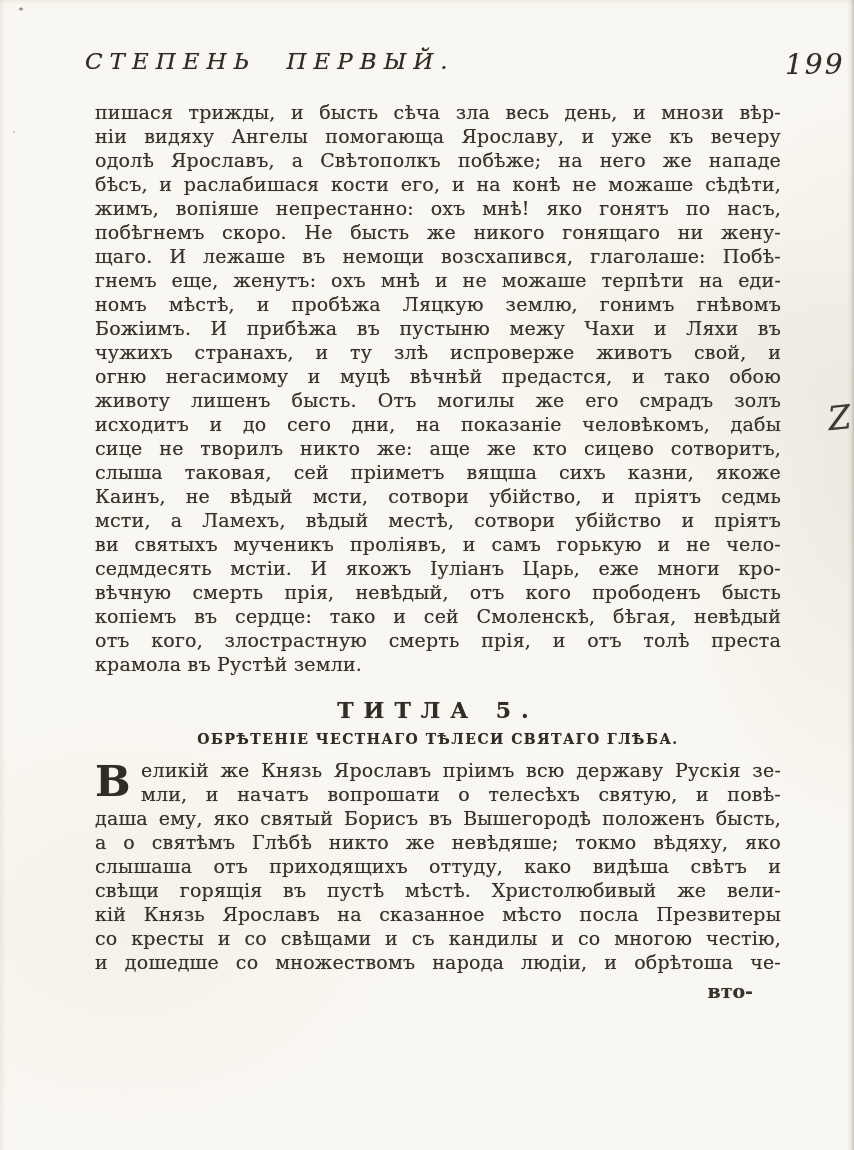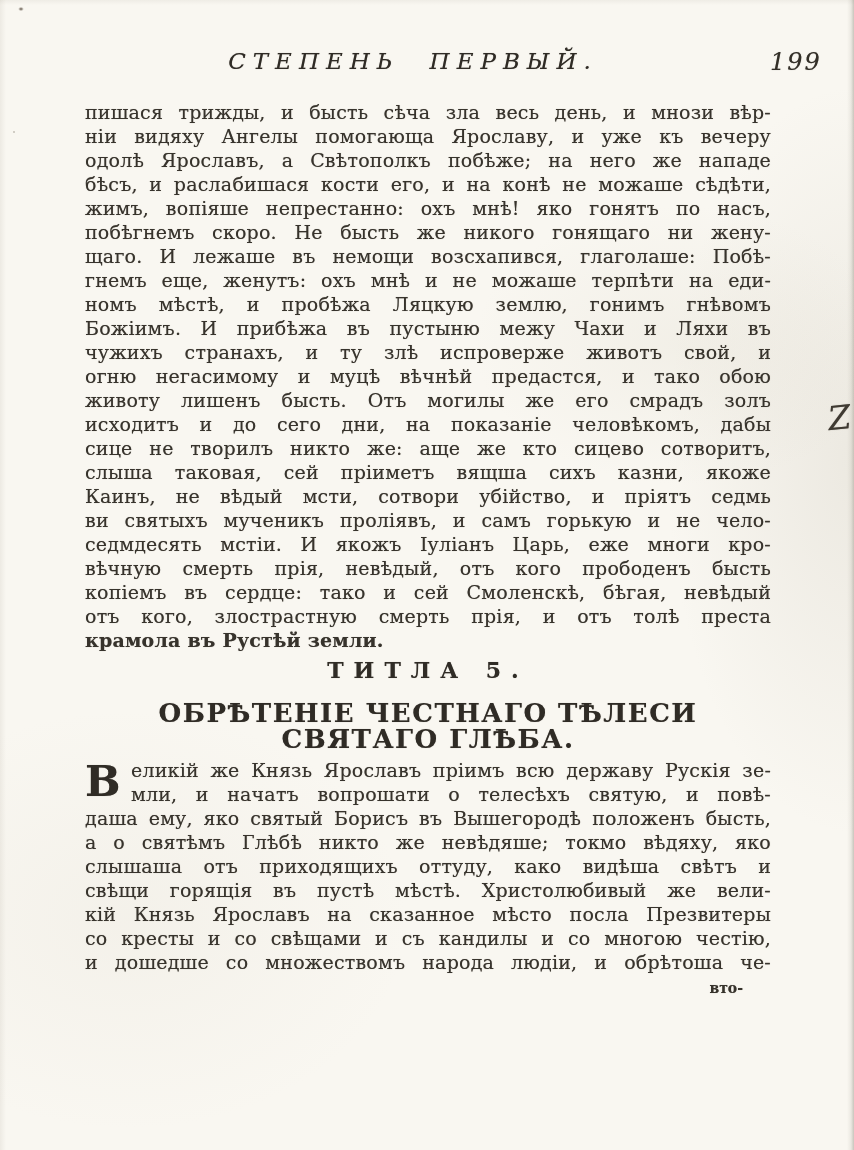--- a/index.html
+++ b/index.html
@@ -20,85 +20,84 @@
       radial-gradient(ellipse 300px 200px at 80% 30%, rgba(214,208,192,0.20), transparent 70%),
       radial-gradient(ellipse 400px 300px at 15% 80%, rgba(216,210,196,0.16), transparent 70%),
       radial-gradient(ellipse 250px 500px at 100% 40%, rgba(190,183,168,0.22), transparent 75%),
       linear-gradient(to left, rgba(110,102,88,0.35) 0px, rgba(110,102,88,0.10) 3px, transparent 7px),
       linear-gradient(to right, rgba(150,142,128,0.12) 0px, transparent 6px),
       linear-gradient(to bottom, rgba(150,142,128,0.10) 0px, transparent 5px);
   }
   .ink { text-shadow: 0 0 0.7px rgba(55,50,42,0.55); }
 
   .header {
-    position:absolute; top:48px; left:70px; width:686px;
-    text-align:center;
+    position:absolute; top:48px; left:85px; width:686px;
   }
   .running-title {
     font-style:italic;
     font-size:23px;
     letter-spacing:7px;
     word-spacing:16px;
     color:#2f2b25;
     white-space:nowrap;
   }
   .page-number {
     position:absolute; top:0px; left:700px;
-    font-size:24px; font-style:italic; letter-spacing:2px;
+    font-size:28px; font-style:italic; letter-spacing:2px;
     color:#332f28;
   }
 
   .textblock {
-    position:absolute; left:85px; top:100px; width:686px;
+    position:absolute; left:95px; top:100px; width:686px;
   }
   .para {
     font-size:19px;
     line-height:24px;
     letter-spacing:0.2px;
     color:#37332c;
   }
   .tline {
     text-align:justify;
     text-align-last:justify;
   }
-  .para1 .tline:last-child { text-align-last:left;font-weight:bold; }
+  .para1 .tline:last-child { text-align-last:left; }
 
   .section-title {
-    margin-top:4px;
+    margin-top:20px;
     text-align:center;
     font-size:22px;
     line-height:28px;
     font-weight:bold;
     letter-spacing:10px;
     color:#302c26;
   }
   .section-subtitle {
-    margin-top:16px;
+    margin-top:2px;
     text-align:center;
-    font-size:26px;
+    font-size:14px;
     line-height:26px;
     font-weight:bold;
     letter-spacing:1.5px;
     color:#2f2b25;
   }
 
   .para2 { position:relative; margin-top:6px; }
   .dropcap {
     position:absolute; left:0px; top:2px;
     font-size:42px; line-height:44px;
     font-weight:bold;
     color:#302c26;
   }
   .para2 .tline:nth-child(-n+2) { padding-left:46px; }
 
   .catchword {
     margin-top:6px;
     text-align:right;
     padding-right:28px;
-    font-size:14px;
+    font-size:19px;
     font-weight:bold;
     color:#37332c;
   }
 
   .margin-mark {
     position:absolute; left:828px; top:398px;
     font-size:33px; font-style:italic;
     transform:rotate(-6deg);
     color:#3f3a32;
     text-shadow:0 0 0.8px rgba(60,54,44,0.6);
@@ -127,20 +126,21 @@
         <div class="tline">гнемъ еще, женутъ: охъ мнѣ и не можаше терпѣти на еди-</div>
         <div class="tline">номъ мѣстѣ, и пробѣжа Ляцкую землю, гонимъ гнѣвомъ</div>
         <div class="tline">Божіимъ. И прибѣжа въ пустыню межу Чахи и Ляхи въ</div>
         <div class="tline">чужихъ странахъ, и ту злѣ испроверже животъ свой, и</div>
         <div class="tline">огню негасимому и муцѣ вѣчнѣй предастся, и тако обою</div>
         <div class="tline">животу лишенъ бысть. Отъ могилы же его смрадъ золъ</div>
         <div class="tline">исходитъ и до сего дни, на показаніе человѣкомъ, дабы</div>
         <div class="tline">сице не творилъ никто же: аще же кто сицево сотворитъ,</div>
         <div class="tline">слыша таковая, сей пріиметъ вящша сихъ казни, якоже</div>
         <div class="tline">Каинъ, не вѣдый мсти, сотвори убійство, и пріятъ седмь</div>
+        <div class="tline">мсти, а Ламехъ, вѣдый местѣ, сотвори убійство и пріятъ</div>
         <div class="tline">ви святыхъ мученикъ проліявъ, и самъ горькую и не чело-</div>
         <div class="tline">седмдесять мстіи. И якожъ Іуліанъ Царь, еже многи кро-</div>
         <div class="tline">вѣчную смерть прія, невѣдый, отъ кого прободенъ бысть</div>
         <div class="tline">копіемъ въ сердце: тако и сей Смоленскѣ, бѣгая, невѣдый</div>
         <div class="tline">отъ кого, злострастную смерть прія, и отъ толѣ преста</div>
         <div class="tline">крамола въ Рустѣй земли.</div>
       </div>
 
     <div class="section-title">ТИТЛА 5.</div>
 

